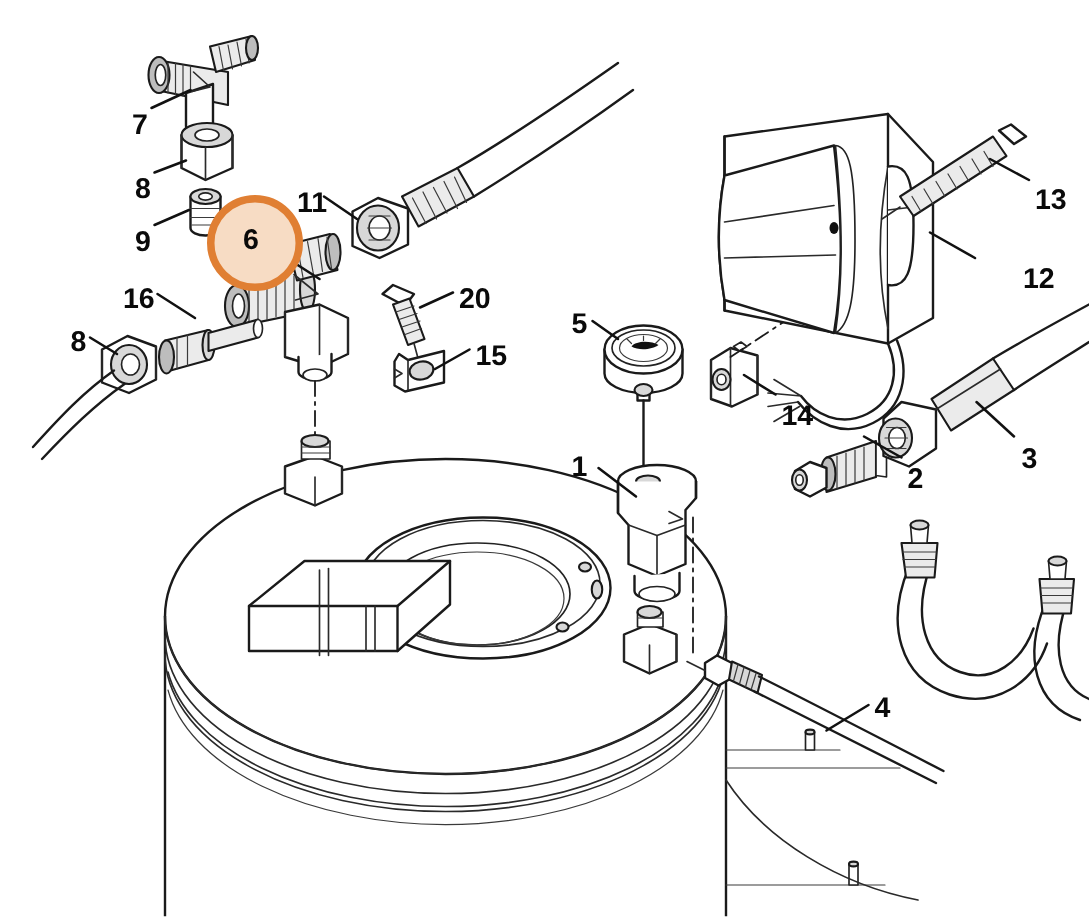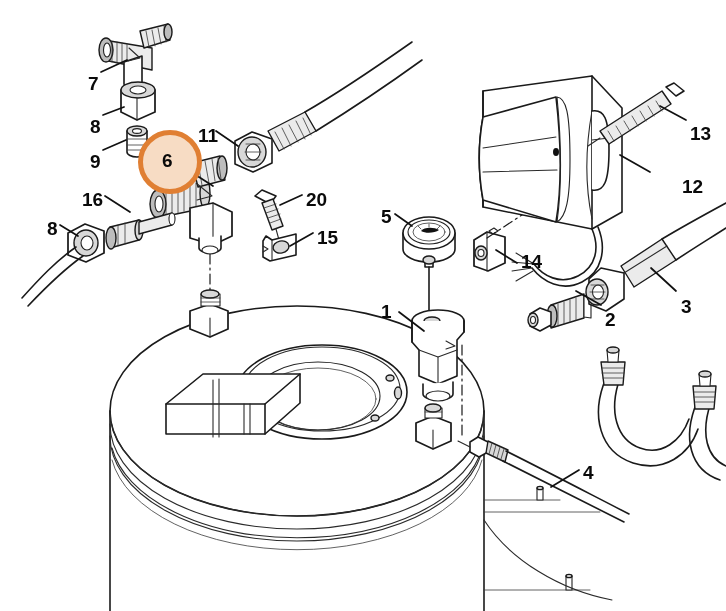--- a/index.html
+++ b/index.html
@@ -358,19 +358,19 @@
       <div class="num" style="left: 583px; top: 463px;">4</div>
       <div class="num" style="left: 381px; top: 207px;">5</div>
       <div class="num" style="left: 162px; top: 151px;">6</div>
       <div class="num" style="left: 88px; top: 74px;">7</div>
       <div class="num" style="left: 90px; top: 117px;">8</div>
       <div class="num" style="left: 90px; top: 152px;">9</div>
       <div class="num" style="left: 82px; top: 190px;">16</div>
       <div class="num" style="left: 198px; top: 126px;">11</div>
       <div class="num" style="left: 642px; top: 177px; margin-left: 40px;">12</div>
       <div class="num" style="left: 690px; top: 124px;">13</div>
-      <div class="num" style="left: 521px; top: 252px;">14</div>
+      <div class="num" style="left: 521px; top: 268px;">14</div>
       <div class="num" style="left: 317px; top: 228px; text-align: right;">15</div>
       <div class="num" style="left: 306px; top: 190px;">20</div>
       <div class="num" style="left: 47px; top: 219px;">8</div>
     </div>
 
 </div>
 
 </body></html>

